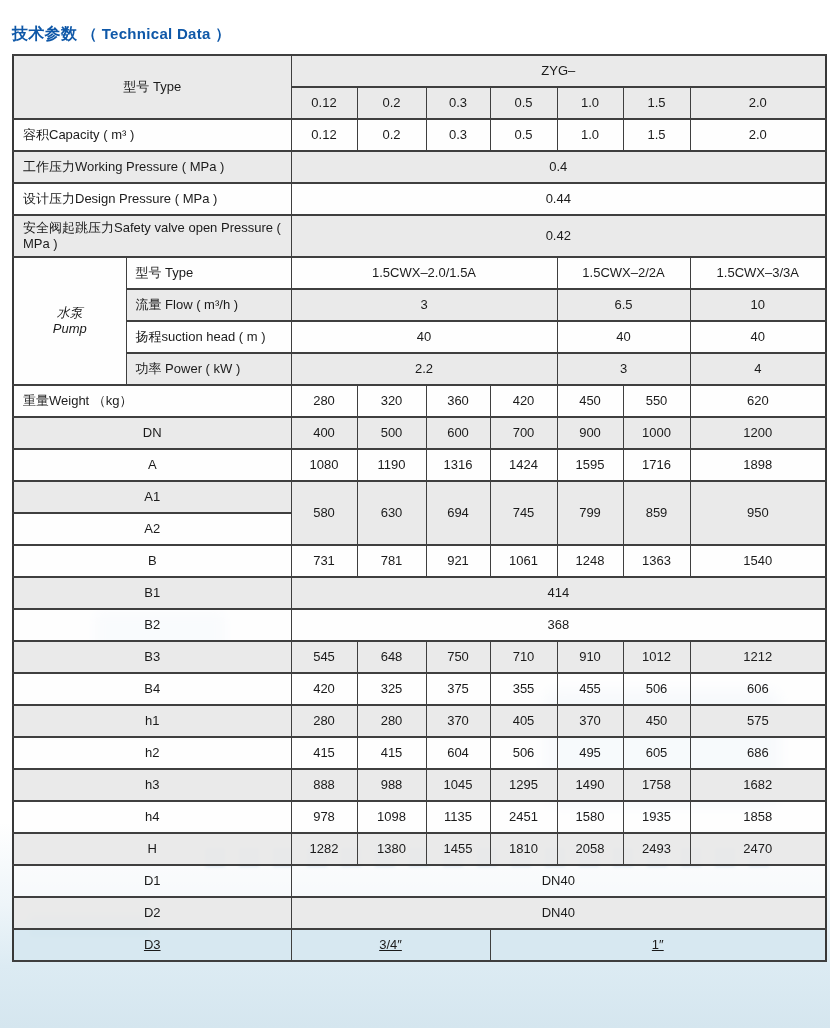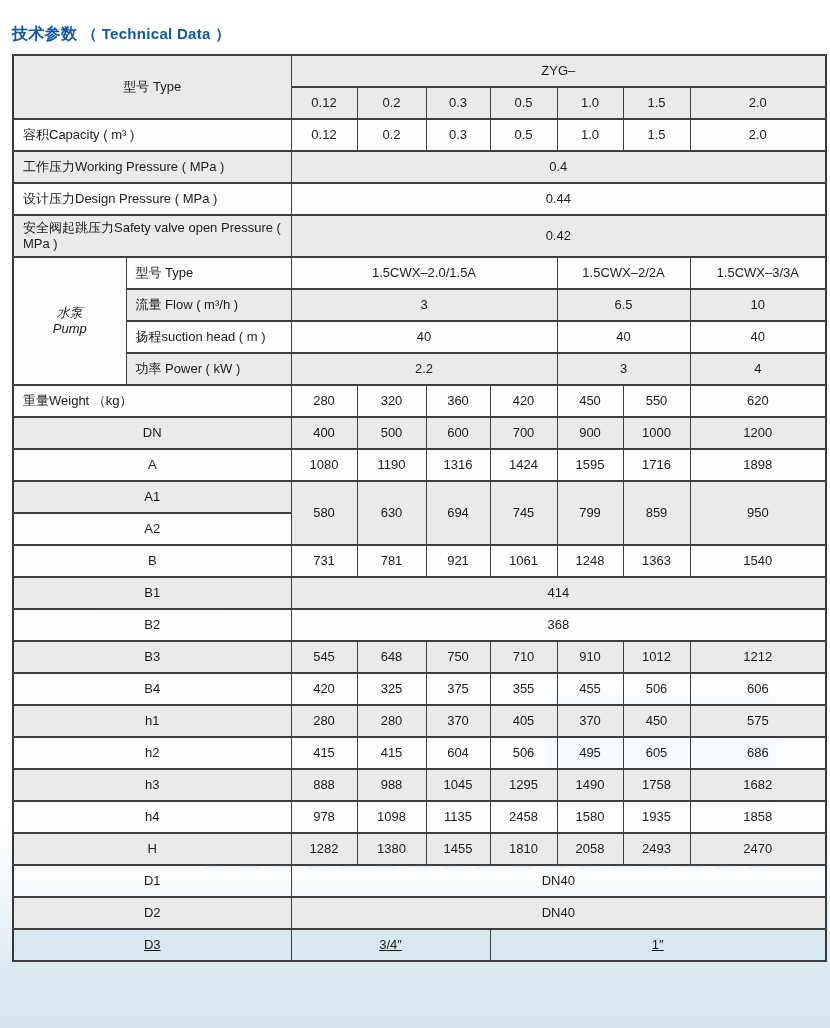--- a/index.html
+++ b/index.html
@@ -293,21 +293,21 @@
       <td class="g">1490</td>
       <td class="g">1758</td>
       <td class="g">1682</td>
     </tr>
 
     <tr>
       <td class="w" colspan="2">h4</td>
       <td class="w">978</td>
       <td class="w">1098</td>
       <td class="w">1135</td>
-      <td class="w">2458</td>
+      <td class="w">2451</td>
       <td class="w">1580</td>
       <td class="w">1935</td>
       <td class="w">1858</td>
     </tr>
 
     <tr>
       <td class="g" colspan="2">H</td>
       <td class="g">1282</td>
       <td class="g">1380</td>
       <td class="g">1455</td>

